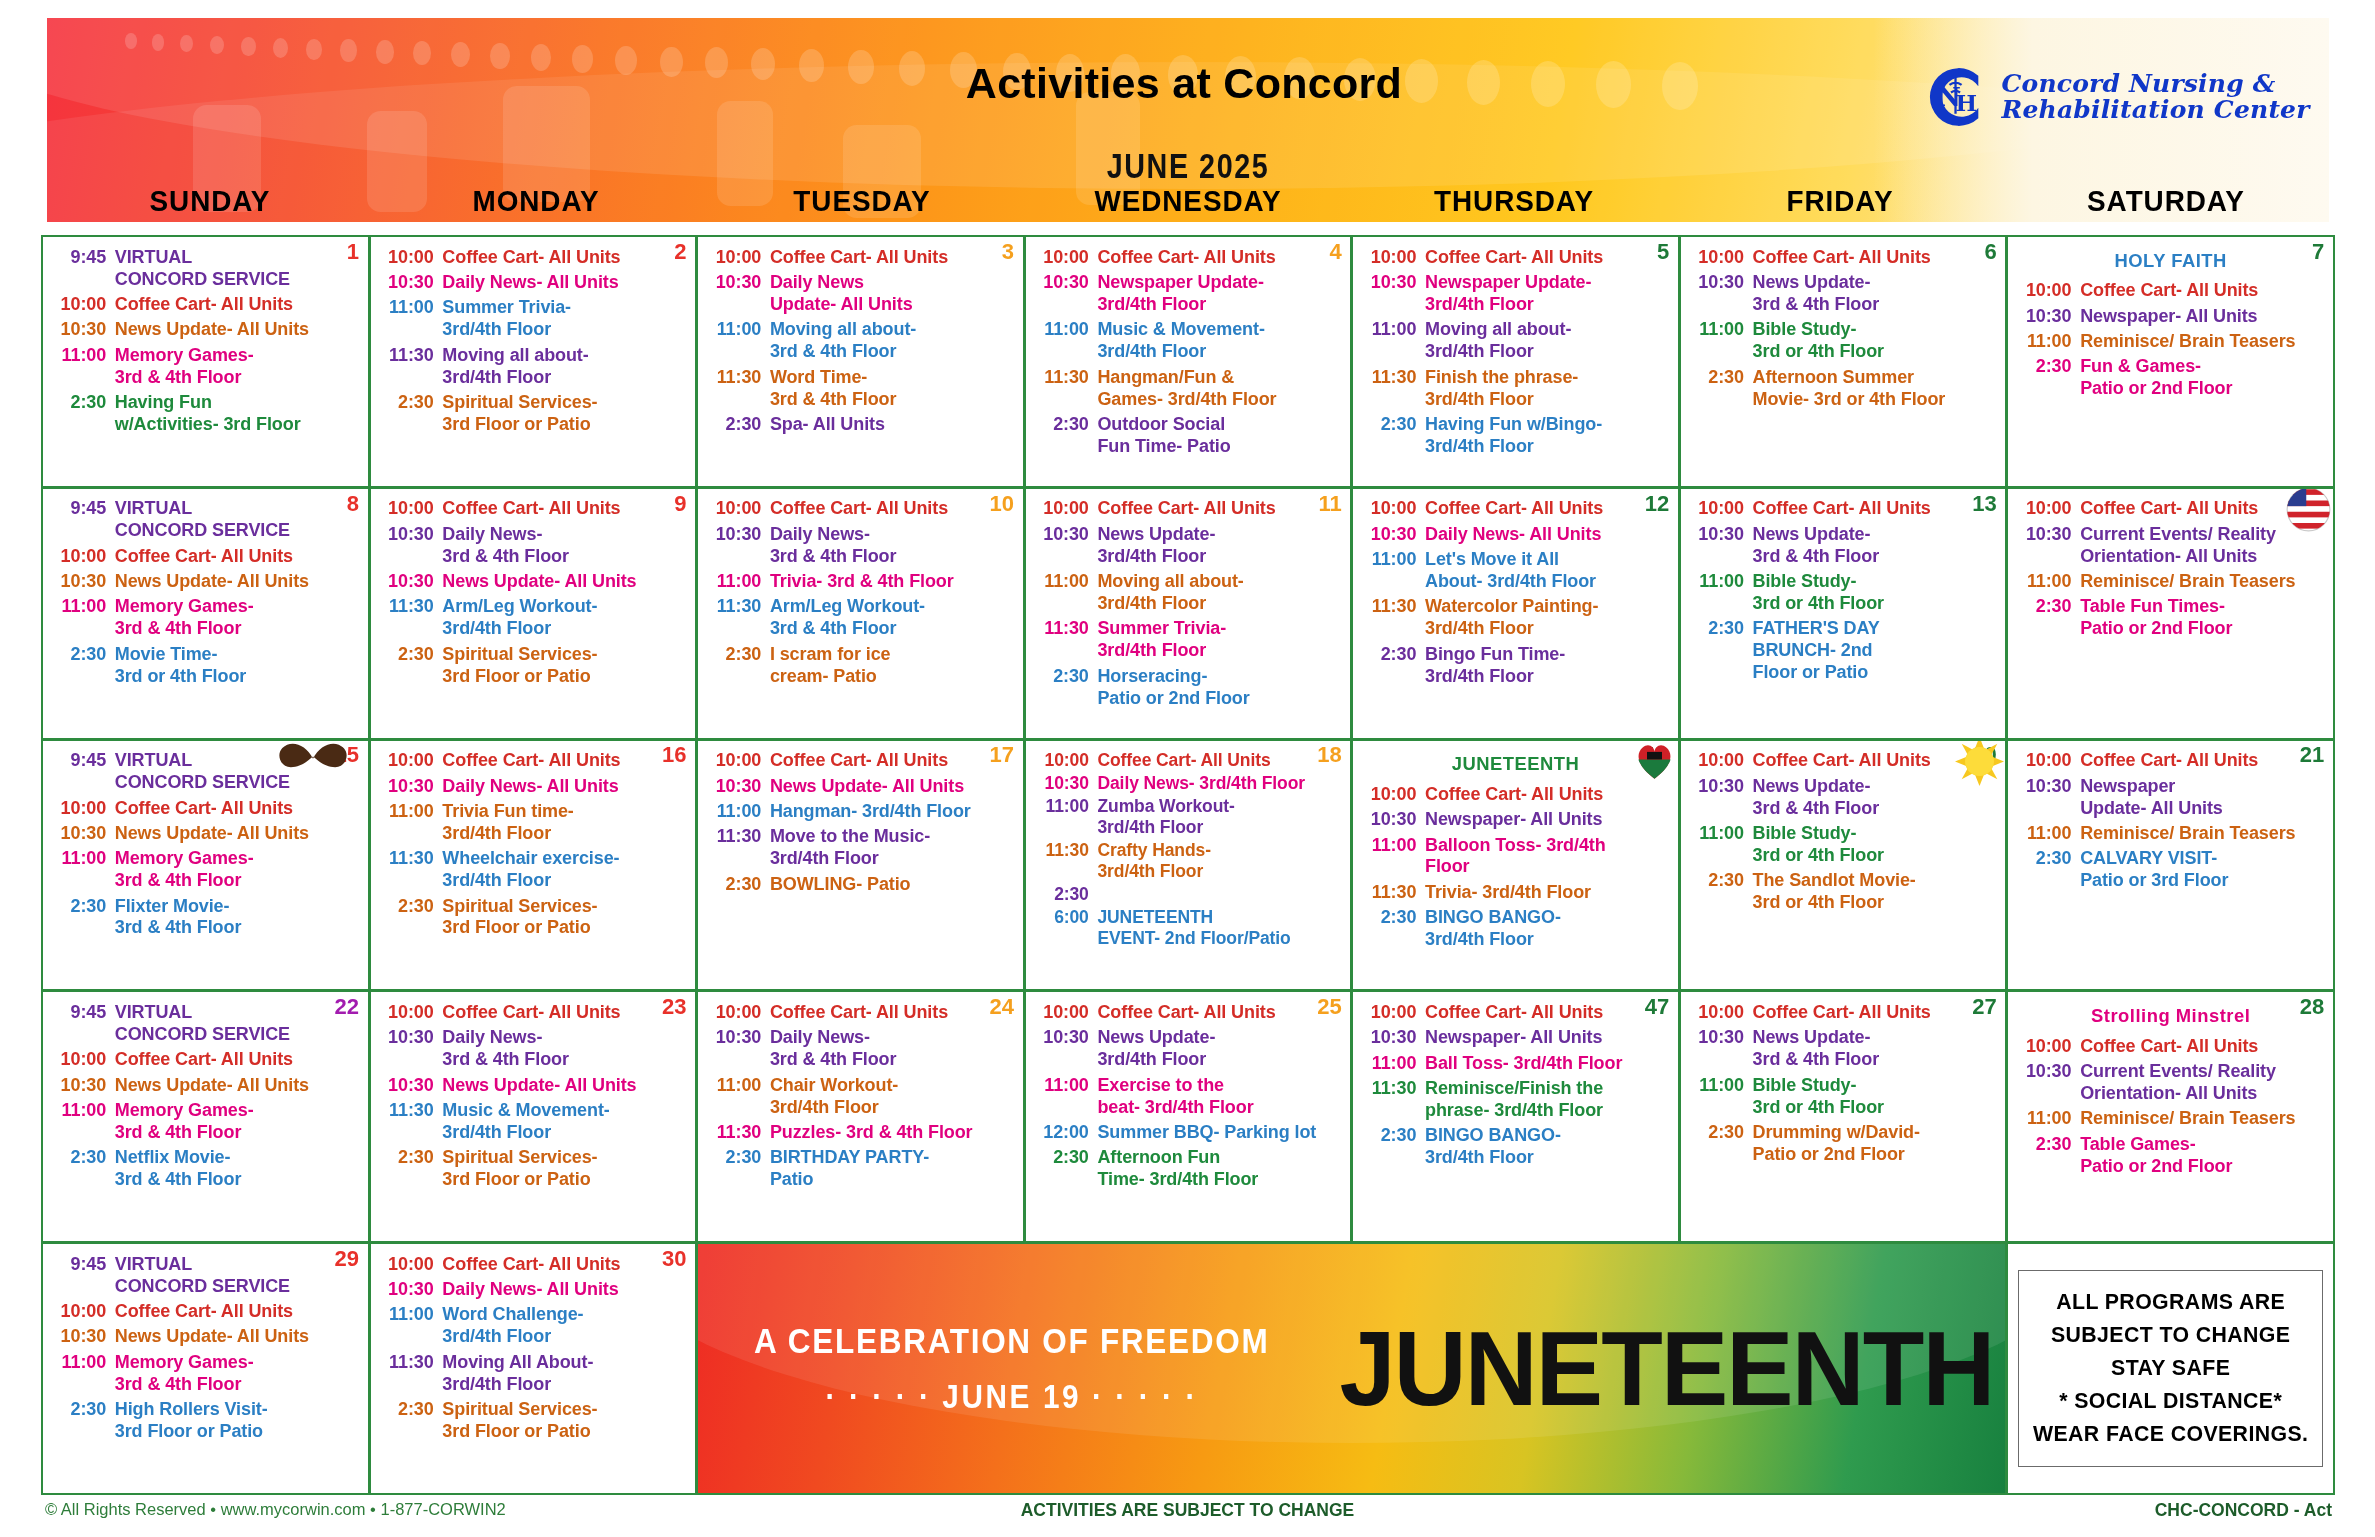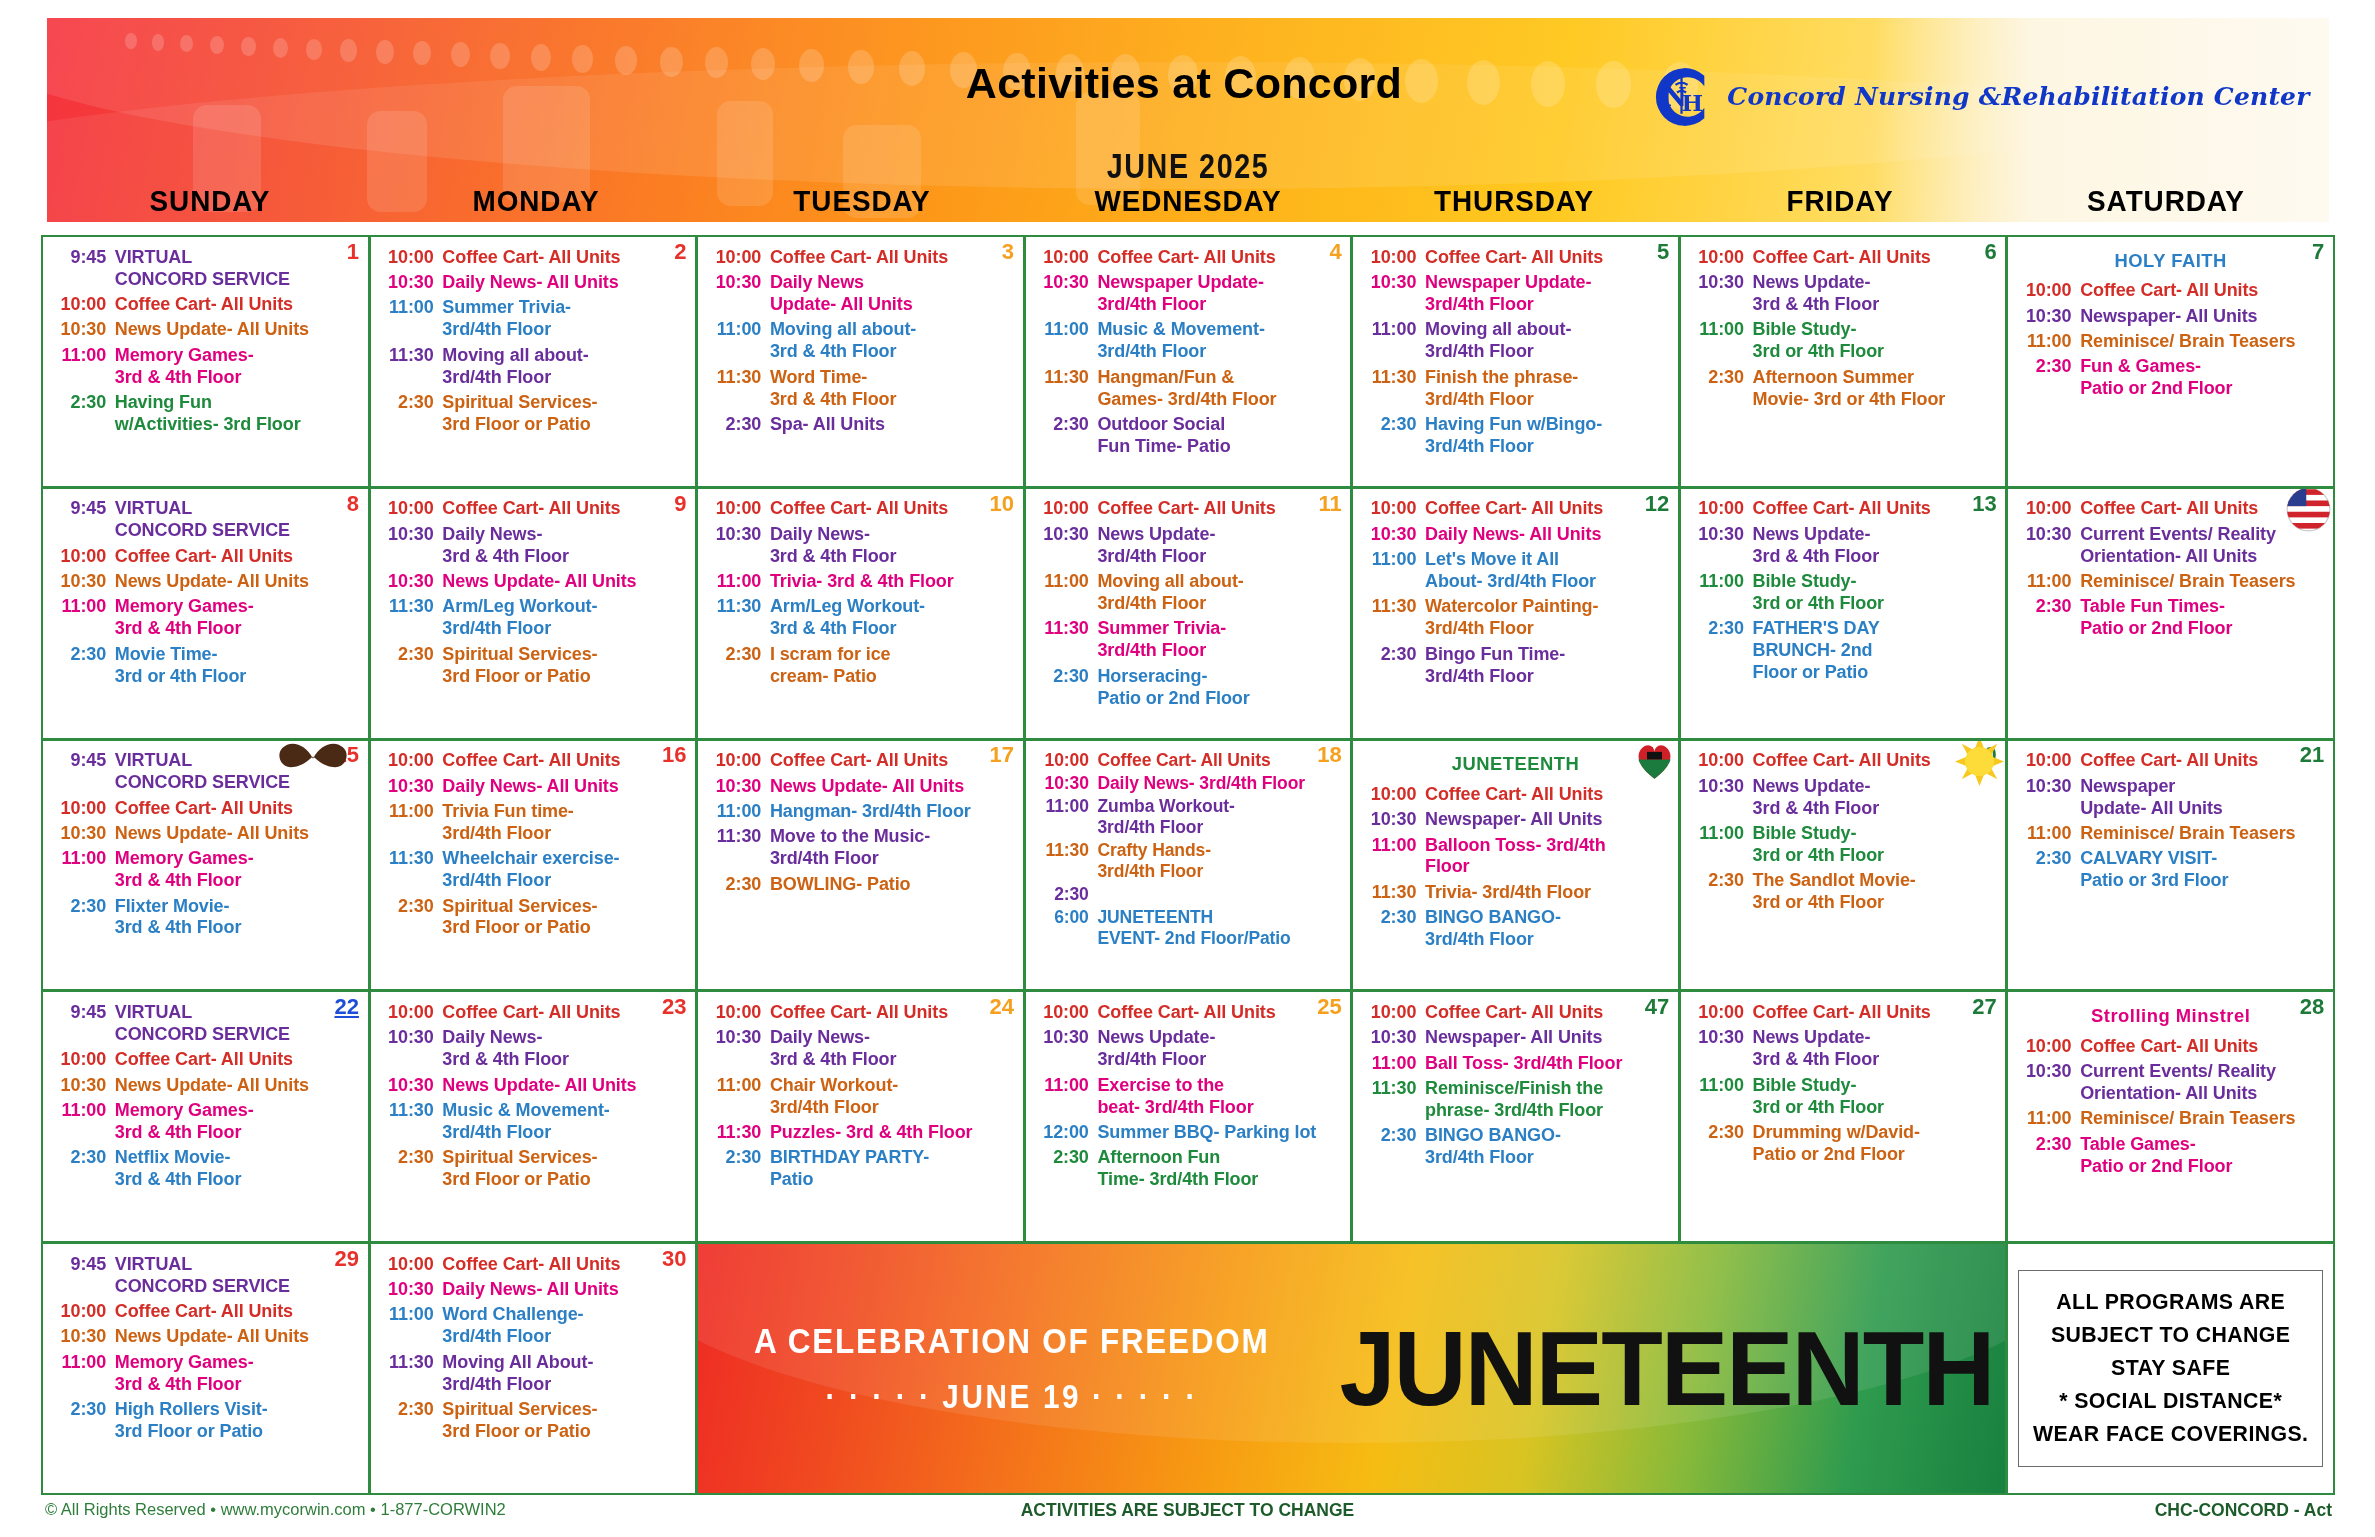--- a/index.html
+++ b/index.html
@@ -59,21 +59,21 @@
     transform:scaleX(0.82);
   }
 
   
   .logo {
     position:absolute; right:19.4px; top:41px;
     display:flex; align-items:center; gap:9.7px;
     color:#1037c8;
   }
   .logo-mark { width:76px; height:76px; flex:0 0 76px; }
-  .logo-text { display:flex; flex-direction:row; line-height:1.02; }
+  .logo-text { display:flex; flex-direction:column; line-height:1.02; }
   .logo-l1, .logo-l2 {
     font-family:"DejaVu Serif", serif;
     font-style:italic; font-weight:bold;
     font-size:25px; color:#1037c8;
     letter-spacing:0.2px;
     white-space:nowrap;
   }
 
   
   .dayheader {
@@ -776,21 +776,21 @@
         <div class="ev" style="color: rgb(204, 98, 18);">
           <span class="t">11:00</span>
           <span class="d">Reminisce/ Brain Teasers</span>
         </div>
         <div class="ev" style="color: rgb(43, 127, 196);">
           <span class="t">2:30</span>
           <span class="d">CALVARY VISIT-<br>Patio or 3rd Floor</span>
         </div>
       </div>
       <div class="cell">
-        <div class="daynum" style="color: #1d4ed8; text-decoration: underline;">22</div>
+        <div class="daynum" style="color: #a21caf;">22</div>
         <div class="ev" style="color: rgb(106, 46, 156);">
           <span class="t">9:45</span>
           <span class="d">VIRTUAL<br>CONCORD SERVICE</span>
         </div>
         <div class="ev" style="color: rgb(212, 45, 39);">
           <span class="t">10:00</span>
           <span class="d">Coffee Cart- All Units</span>
         </div>
         <div class="ev" style="color: rgb(204, 98, 18);">
           <span class="t">10:30</span>

